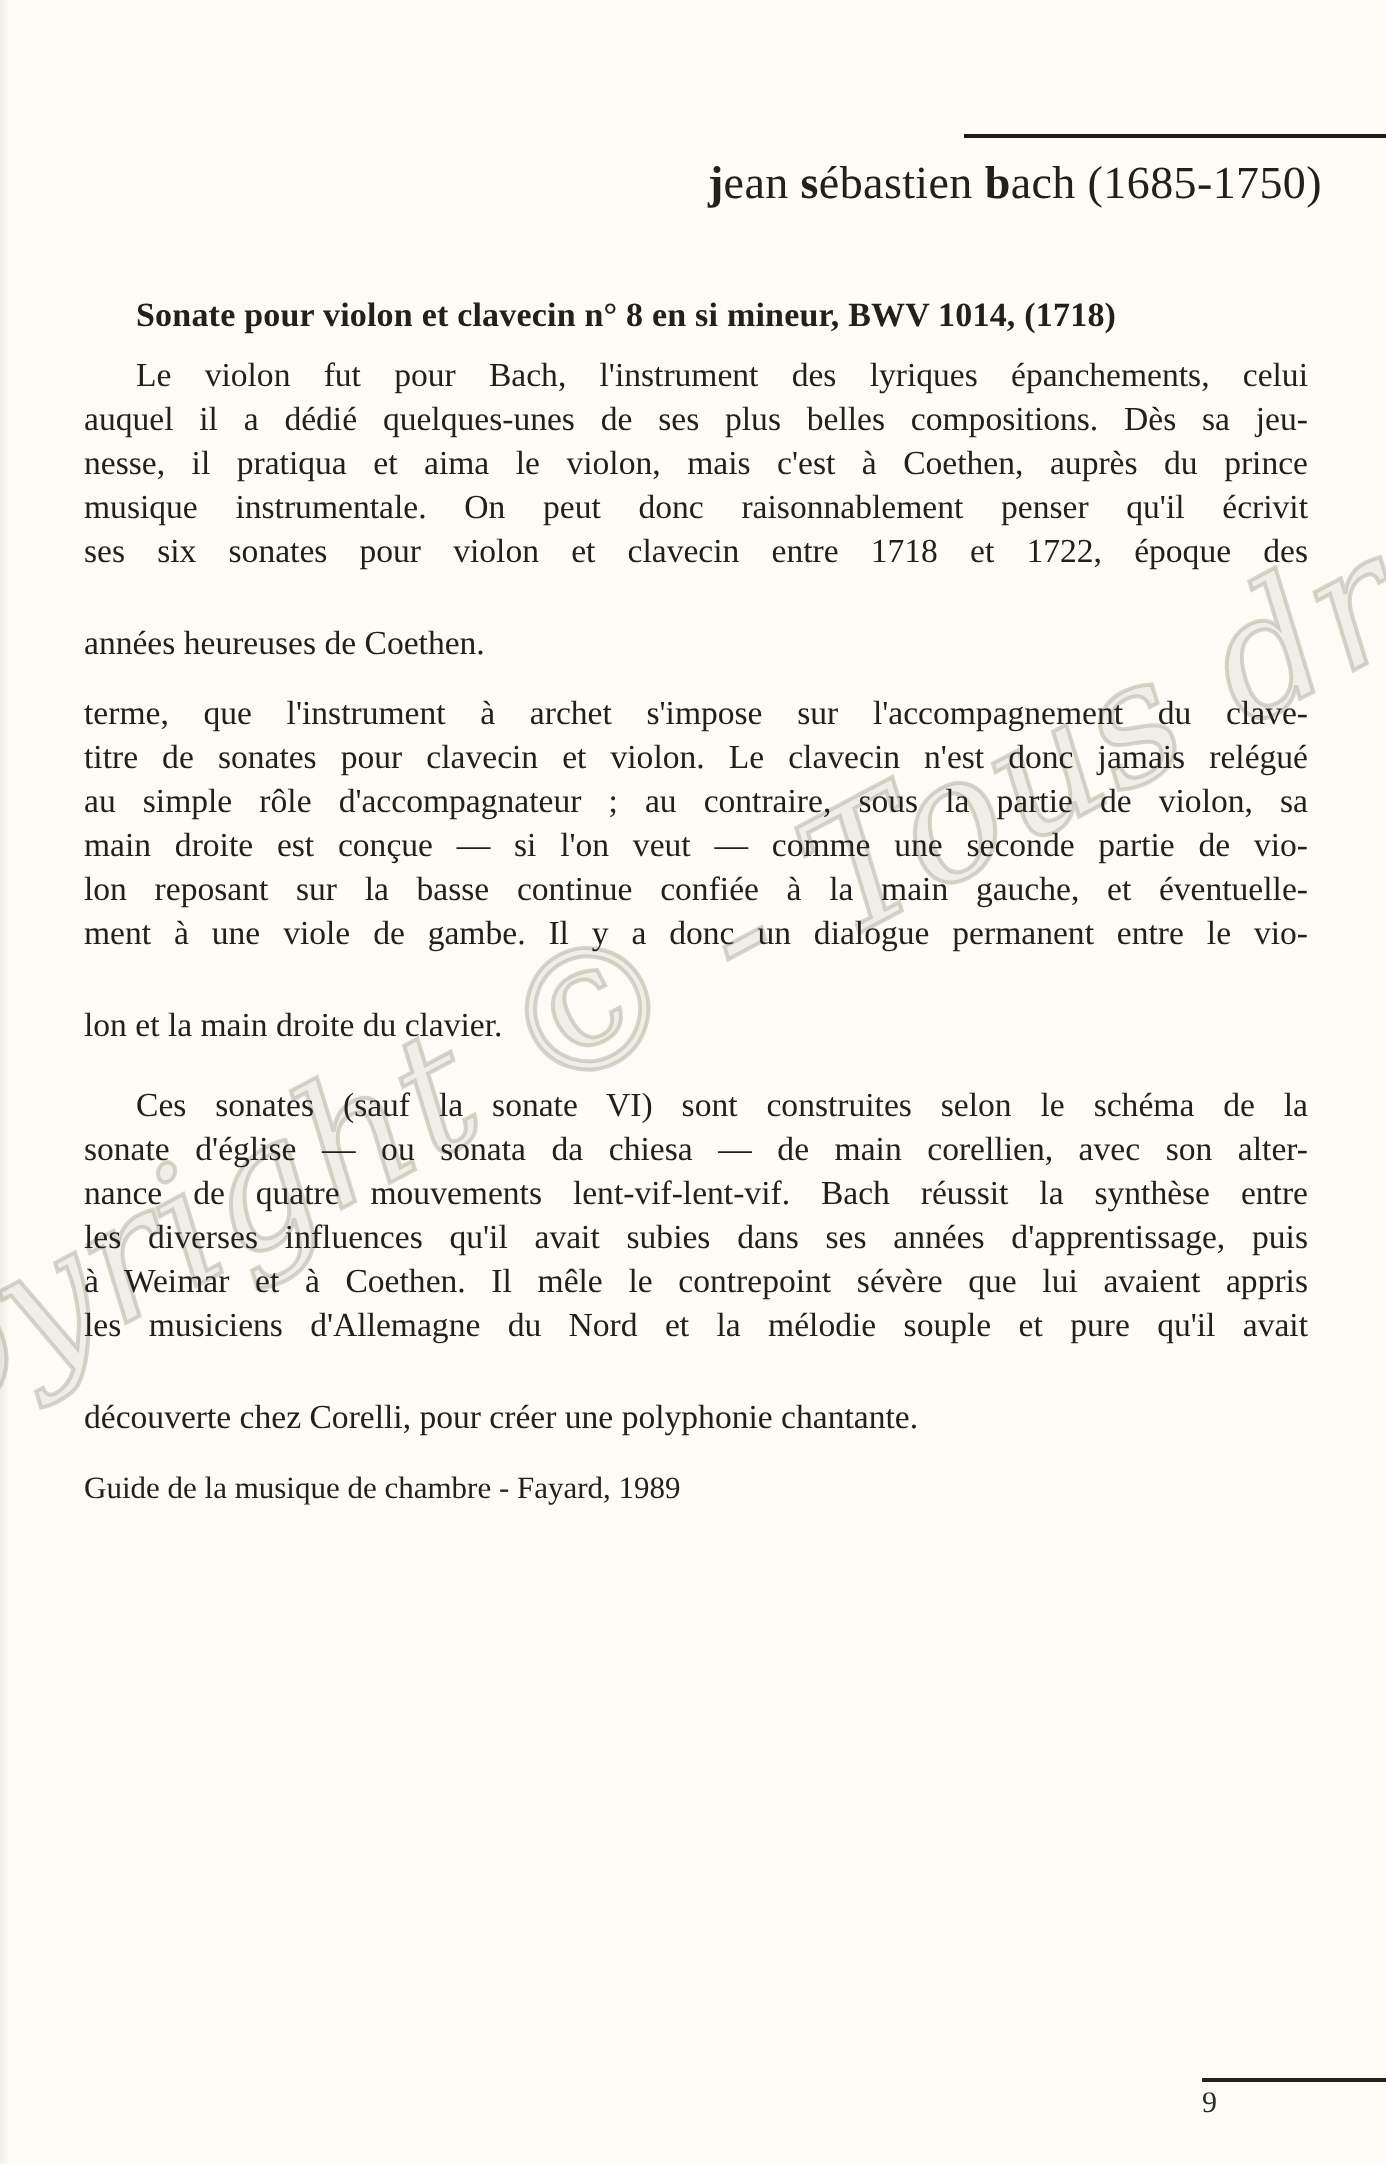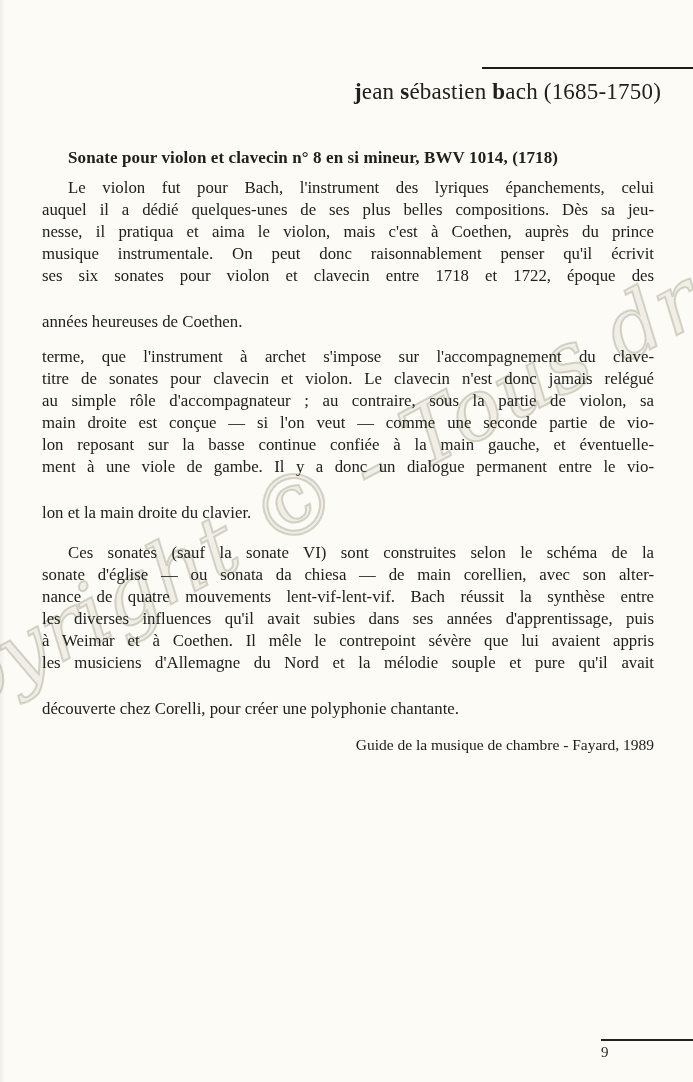--- a/index.html
+++ b/index.html
@@ -45,21 +45,21 @@
   }
   .para { margin: 0 0 13px 0; }
   .para:nth-child(2) { margin-bottom: 18px; }
   .line {
     font-size: 16.8px; line-height: 22px;
     text-align: justify; text-align-last: justify;
   }
   .line.first { text-indent: 26px; }
   .line.last { text-align-last: left; margin-top: 24px; }
   .citation {
-    margin-top: 16px; font-size: 15.5px; text-align: right;
+    margin-top: 16px; font-size: 15.5px; text-align: left;
   }
   .bottom-rule {
     position: absolute; top: 1039px; left: 601px; right: 0; height: 2px;
     background: #222220;
   }
   .page-number {
     position: absolute; top: 1044px; left: 601px;
     font-size: 15px; color: #2a2a26;
   }
 </style>

